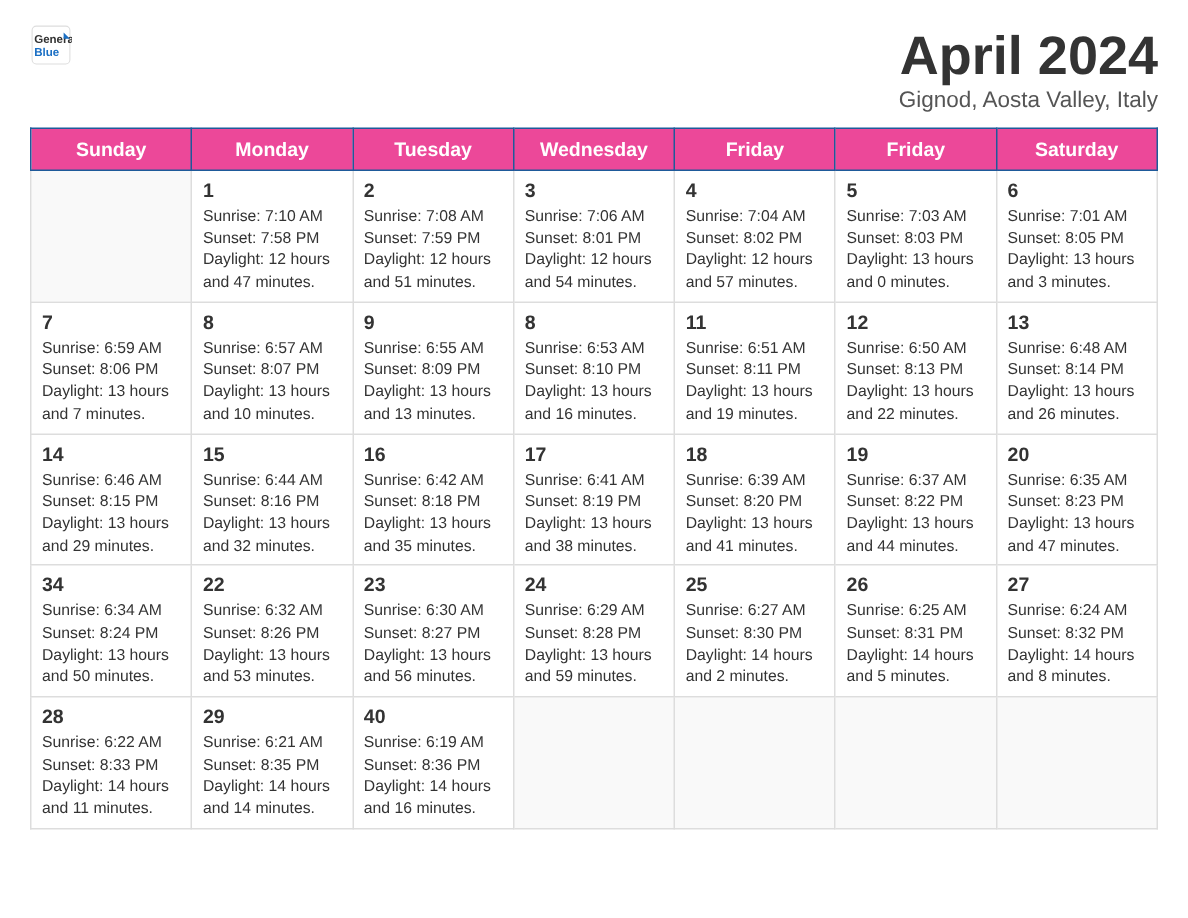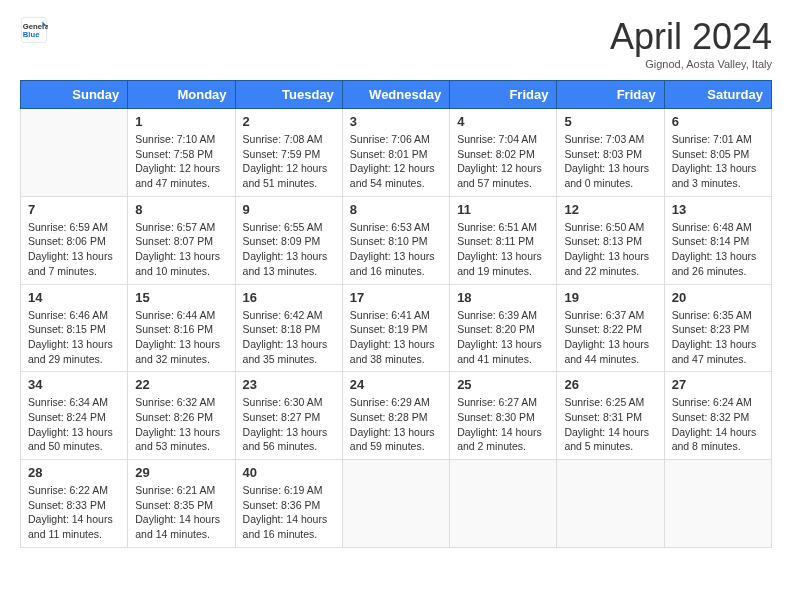--- a/index.html
+++ b/index.html
@@ -23,36 +23,36 @@
     }
     .logo-icon {
       width: 28px;
       height: 28px;
     }
     .title-block {
       text-align: right;
     }
     .month-title {
       font-size: 36px;
-      font-weight: normal;
+      font-weight: bold;
       color: #333;
     }
     .location-title {
-      font-size: 11px;
+      font-size: 15px;
       color: #555;
     }
     .calendar {
       width: 100%;
       border-collapse: collapse;
       border: 1px solid #ccc;
     }
     .calendar th {
-      background-color: #3b82f6;
+      background-color: #ec4899;
       color: #fff;
-      text-align: right;
+      text-align: center;
       padding: 6px 8px;
       font-size: 13px;
       font-weight: bold;
       border: 1px solid #1e5a9a;
     }
     .calendar td {
       vertical-align: top;
       padding: 5px 7px;
       border: 1px solid #ddd;
       width: calc(100% / 7);

